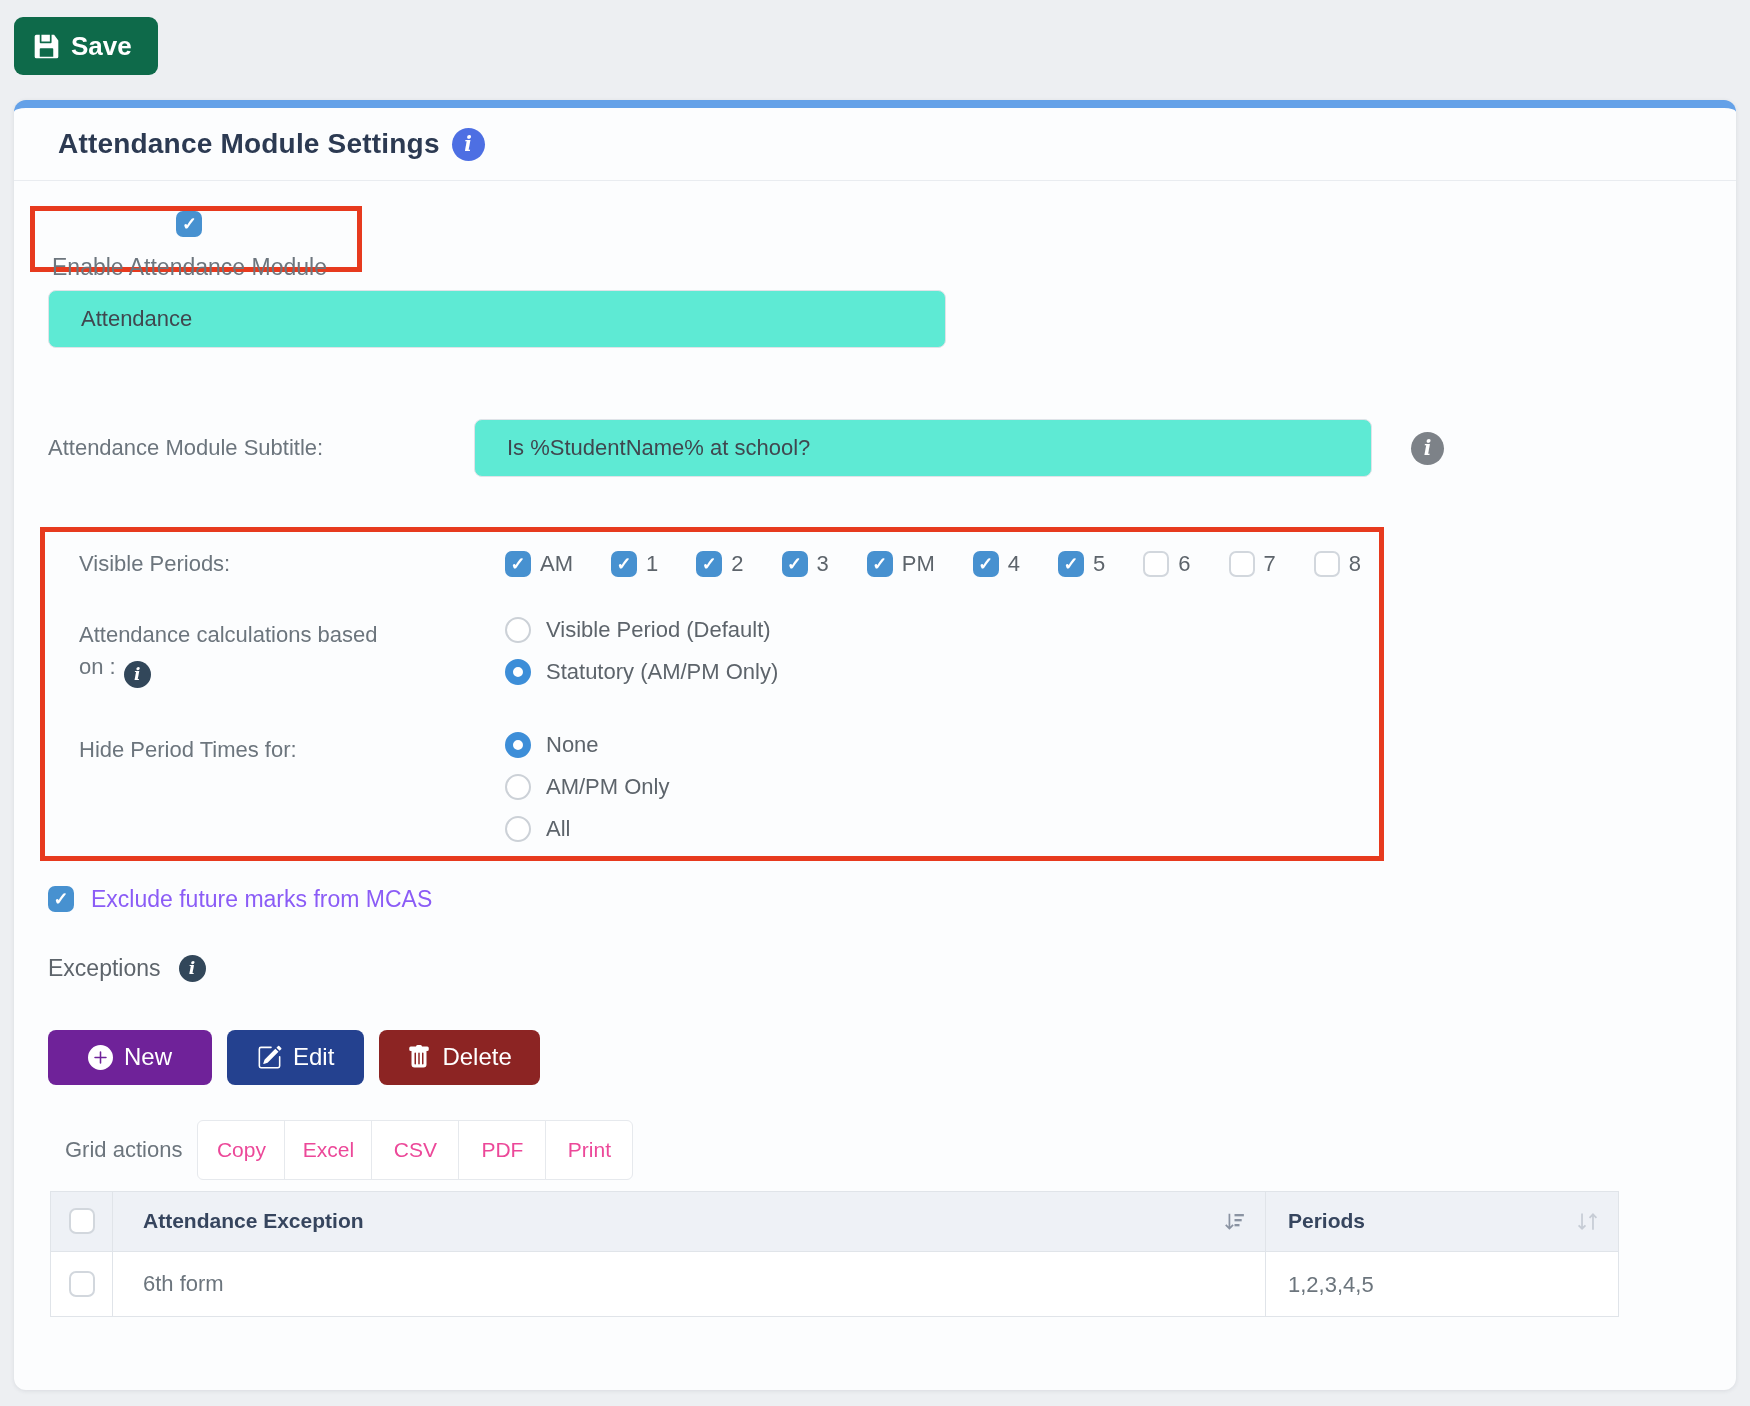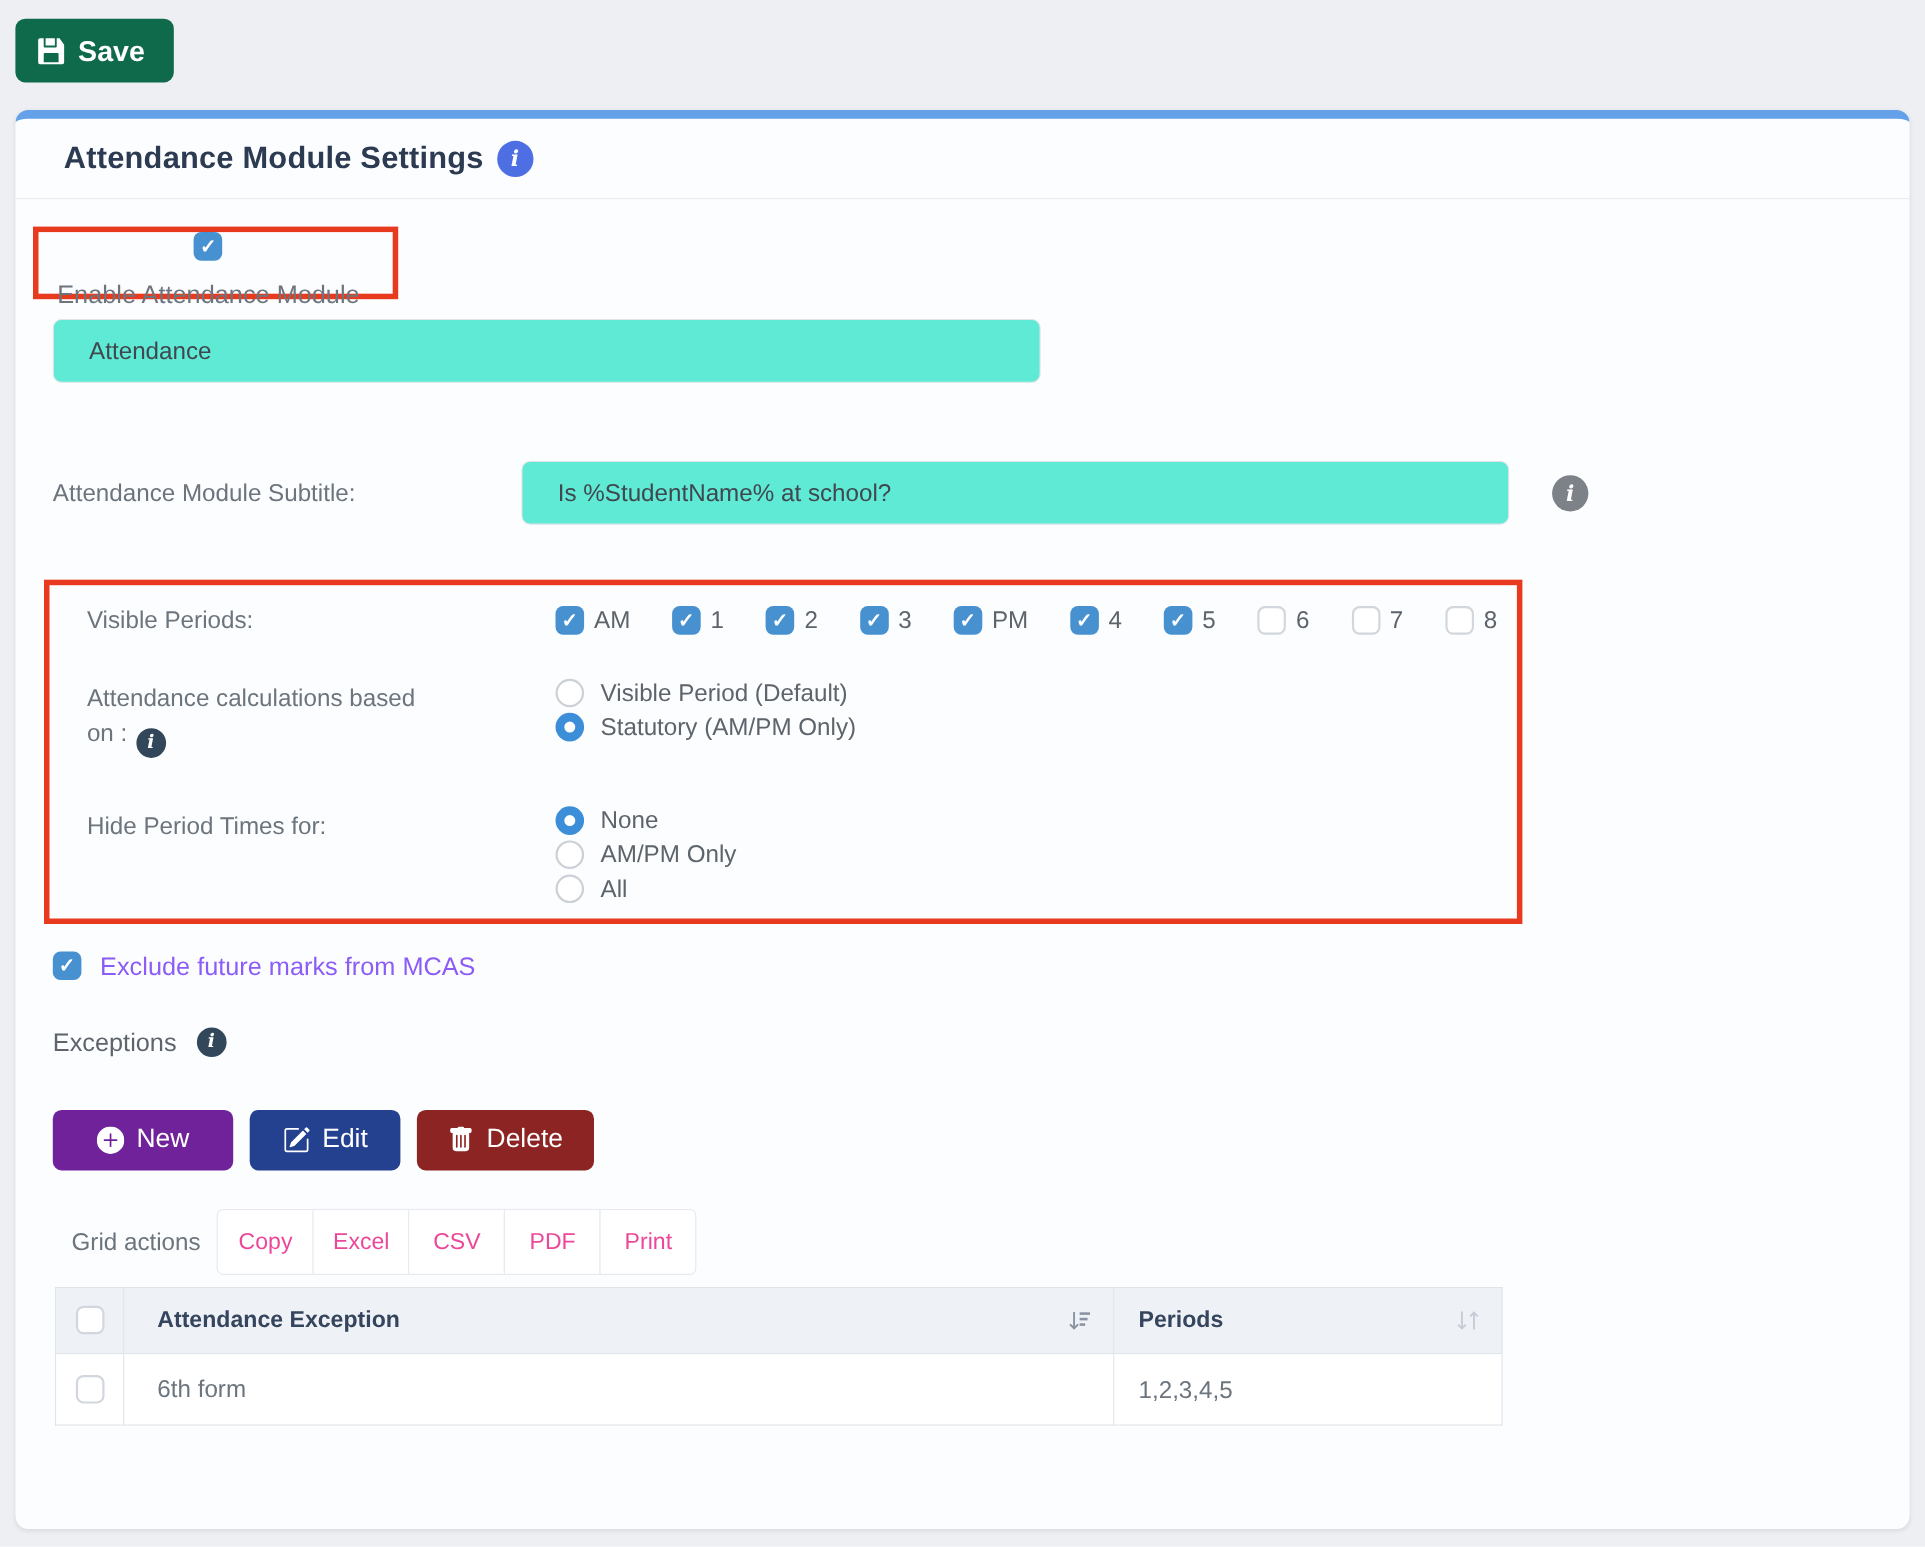--- a/index.html
+++ b/index.html
@@ -77,21 +77,21 @@
   .subtitle-wrap { display:flex; align-items:center; gap:39px; }
 
   
   .red-box {
     margin:50px 0 0 26px; width:1344px;
     border:5px solid #e73a1e; padding:14px 0 14px 3px;
   }
   .periods-row { display:flex; align-items:center; }
   .periods { display:flex; align-items:center; gap:38px; padding-top:2px; }
   .period-item { display:flex; align-items:center; gap:9px; font-size:22px; color:#5d646b; cursor:pointer; }
-  .radio-group { display:flex; flex-direction:column; gap:5px;text-align:center; }
+  .radio-group { display:flex; flex-direction:column; gap:16px;text-align:center; }
   .radio-line { display:flex; align-items:center; gap:15px; font-size:22px; color:#5d646b; cursor:pointer; }
   .calc-row { margin-top:37px; }
   .hide-row { margin-top:44px; }
   .label-narrow { padding-right:106px; }
   .label-narrow .ib-dark { vertical-align:-6px; margin-left:8px; }
 
   
   .mcas-row { margin:25px 0 0 34px; display:flex; align-items:center; gap:17px; }
   .mcas-row .lbl { font-size:23px; color:#8b5cf6; }
   .exceptions-row { margin:42px 0 0 34px; display:flex; align-items:center; gap:18px; }
@@ -113,21 +113,21 @@
   .grid-actions .ga-label { font-size:22px; color:#6c757d; margin-right:15px; }
   .tab {
     width:88px; height:60px; background:#fff; border:1px solid #e6e9ed;
     display:flex; align-items:center; justify-content:center;
     font-size:21px; color:#ec4899; margin-left:-1px; cursor:pointer;
   }
   .tab:first-of-type { border-radius:6px 0 0 6px; margin-left:0; }
   .tab:last-of-type { border-radius:0 6px 6px 0; }
 
   
-  .grid-table { margin:11px 0 0 36px; width:1316px; border-collapse:collapse; }
+  .grid-table { margin:11px 0 0 36px; width:1569px; border-collapse:collapse; }
   .grid-table th, .grid-table td { border:1px solid #e0e4e9; }
   .grid-table thead th { background:#eef1f6; height:60px; }
   .grid-table tbody td { background:#fff; height:65px; }
   .col-check { width:62px; text-align:center; }
   .col-periods { width:353px; }
   .th-inner { display:flex; align-items:center; justify-content:space-between; padding:0 18px 0 30px; }
   .th-inner.periods { padding-left:22px; }
   .th-text { font-size:21px; font-weight:bold; color:#36455e; }
   .cell-text { font-size:22px; color:#6c757d; padding-left:30px; }
   .cell-text.periods { padding-left:22px; }

